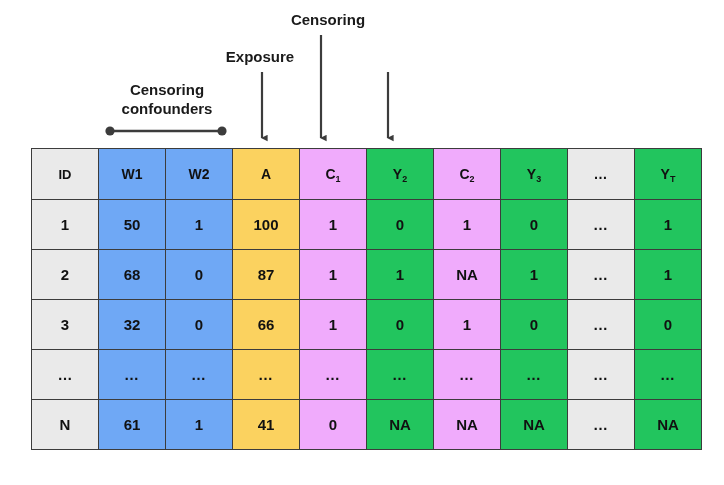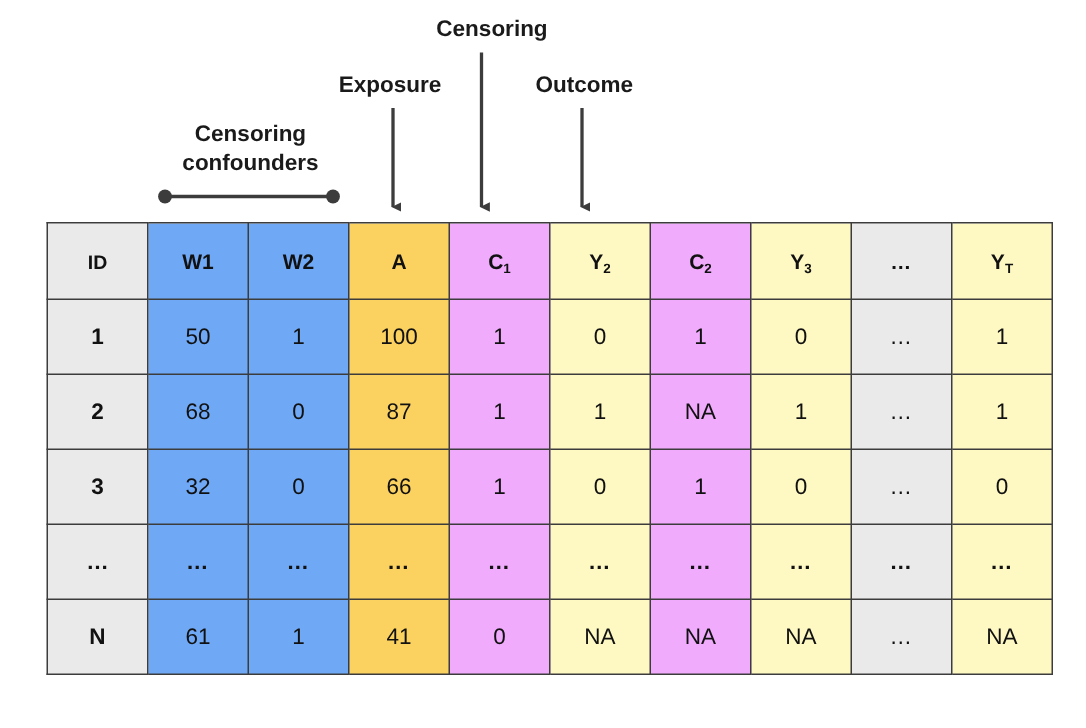--- a/index.html
+++ b/index.html
@@ -51,21 +51,21 @@
     background: #ffffff;
   }
   #data-table td, #data-table th {
     border: 1.6px solid #3c3c3c;
     width: 66px;
     height: 49px;
     padding: 0;
     text-align: center;
     vertical-align: middle;
     font-size: 15px;
-    font-weight: normal;
+    font-weight: bold;
     color: #111111;
     font-family: "Liberation Sans", sans-serif;
   }
   #data-table thead th {
     font-weight: bold;
     font-size: 14px;
     height: 50px;
   }
   #data-table tbody td.c-id {
     font-weight: bold;
@@ -76,42 +76,41 @@
   }
   #data-table thead th.c-id {
     font-size: 13px;
   }
 
   
   .c-id   { background: #EAEAEA; }
   .c-blue { background: #6FA8F5; }
   .c-yell { background: #FBD25F; }
   .c-gray { background: #f0abfc; }
-  .c-red  { background: #fef9c3; }
+  .c-red  { background: #22c55e; }
   .c-dots { background: #EAEAEA; }
 
   sub {
     font-size: 0.64em;
     vertical-align: baseline;
     position: relative;
     bottom: -0.32em;
     font-weight: bold;
   }
   .dots-cell { letter-spacing: 1px; }
 </style>
 </head>
 <body>
 
 <div id="annotations">
 
   <div class="ann-label" id="lbl-censoring">Censoring</div>
 
   <div class="ann-label" id="lbl-exposure">Exposure</div>
 
-  <div class="ann-label" id="lbl-outcome">Outcome</div>
 
   <div class="ann-label" id="lbl-baseline">Censoring
 confounders</div>
 
   <svg class="ann-svg" viewBox="0 0 724 148" xmlns="http://www.w3.org/2000/svg">
     <defs>
       <marker id="arrowhead" markerWidth="7" markerHeight="7" refX="3.2" refY="5.6" orient="auto" markerUnits="userSpaceOnUse">
         <path d="M0,0 L6.4,0 L3.2,6.6 Z" fill="#3C3C3C"></path>
       </marker>
     </defs>

